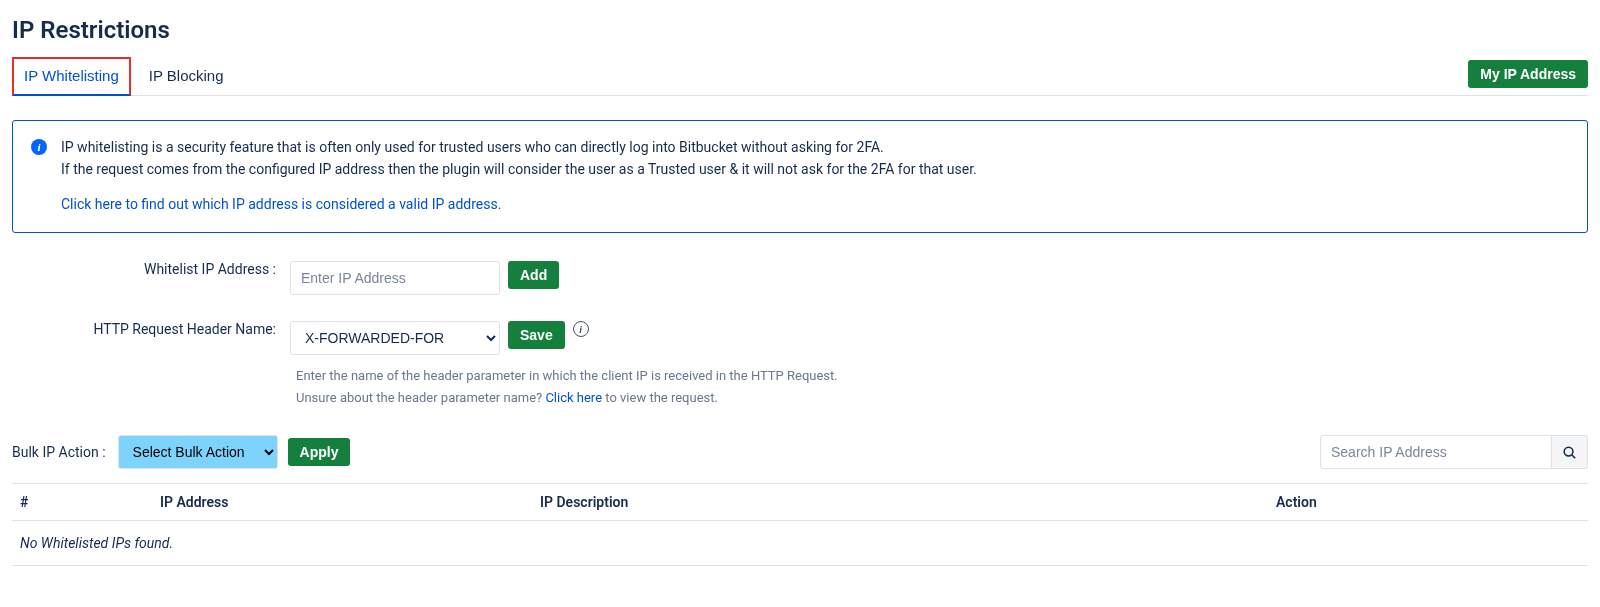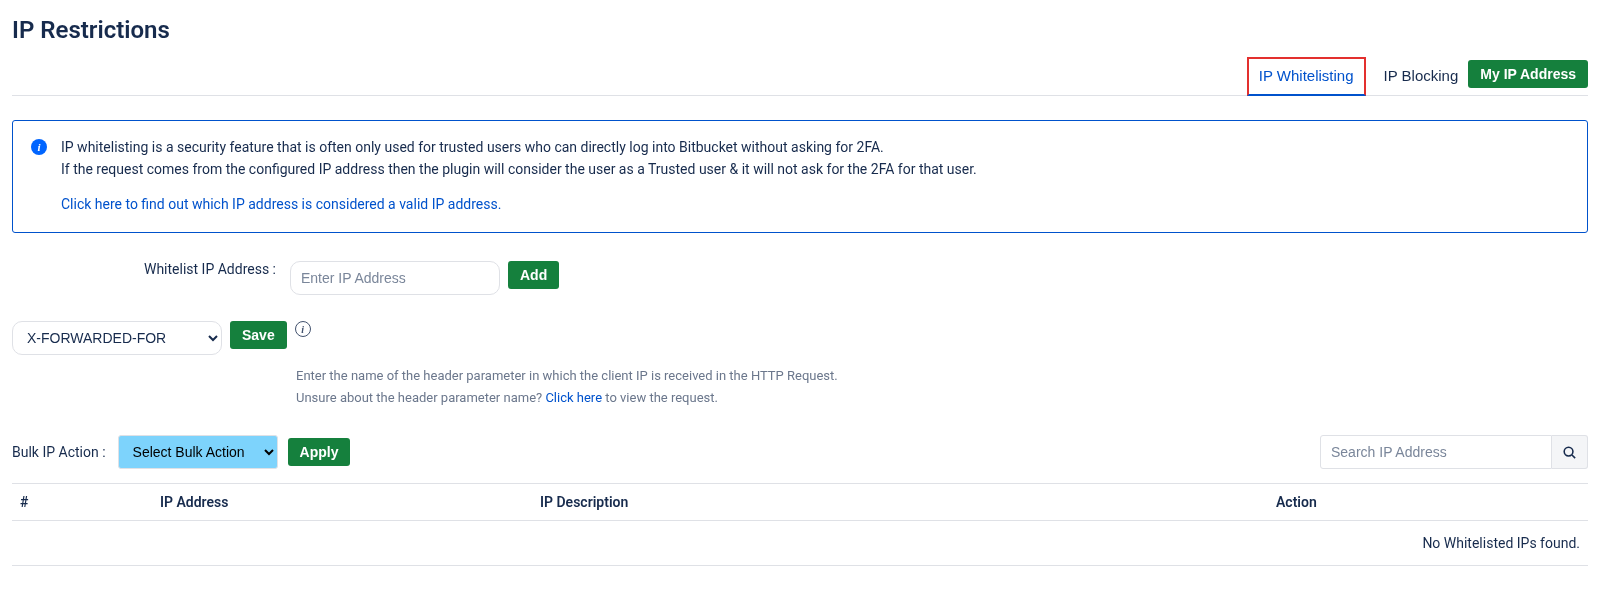--- a/index.html
+++ b/index.html
@@ -19,21 +19,20 @@
     .tabs-row {
       display: flex;
       align-items: center;
       border-bottom: 1px solid #DFE1E6;
       position: relative;
     }
     .tabs {
       display: flex;
       gap: 8px;
       flex: 1;
-      justify-content: flex-end;
     }
     .tab {
       padding: 8px 10px 10px;
       font-size: 15px;
       cursor: pointer;
       border: none;
       background: none;
       position: relative;
       bottom: -1px;
     }
@@ -88,21 +87,21 @@
     }
     .form-label {
       width: 270px;
       text-align: right;
       padding-right: 6px;
       color:#172B4D;
       font-size: 14px;
     }
     .text-input, .select-input {
       border: 1px solid #DFE1E6;
-      border-radius: 10px;
+      border-radius: 3px;
       padding: 7px 10px;
       font-size: 14px;
       color:#172B4D;
       background:#fff;
       height: 34px;
     }
     .text-input::placeholder{color:#7A869A;}
     .w-210 { width: 210px; }
     .select-input { width: 210px; }
 
@@ -173,25 +172,26 @@
     table.ip-table th{
       text-align:left;
       font-weight:600;
       color:#172B4D;
       border-top:1px solid #DFE1E6;
       border-bottom:1px solid #DFE1E6;
       padding:10px 8px;
       font-size:14px;
     }
     table.ip-table td.empty{
-      text-align:right;
+      text-align:left;
       padding:14px 8px;
       color:#172B4D;
       border-bottom:1px solid #DFE1E6;
       font-size:14px;
+      font-style:italic;
     }
     .col-num{width:140px;}
     .col-ip{width:380px;}
     .col-desc{}
     .col-action{width:320px;}
   </style>
 </head>
 <body>
 
 <div class="page-title">IP Restrictions</div>
@@ -215,20 +215,21 @@
 
 <div class="form-area">
 
   <div class="form-row">
     <div class="form-label">Whitelist IP Address :</div>
     <input class="text-input w-210" type="text" placeholder="Enter IP Address" style="">
     <button class="btn btn-primary">Add</button>
   </div>
 
   <div class="form-row" style="margin-top:26px;">
+    <div class="form-label">HTTP Request Header Name:</div>
     <select class="select-input">
       <option>X-FORWARDED-FOR</option>
     </select>
     <button class="btn btn-primary">Save</button>
     <div class="tooltip-icon">i</div>
   </div>
 
   <div class="help-group">
     <div class="help-text">Enter the name of the header parameter in which the client IP is received in the HTTP Request.</div>
     <div class="help-text">

